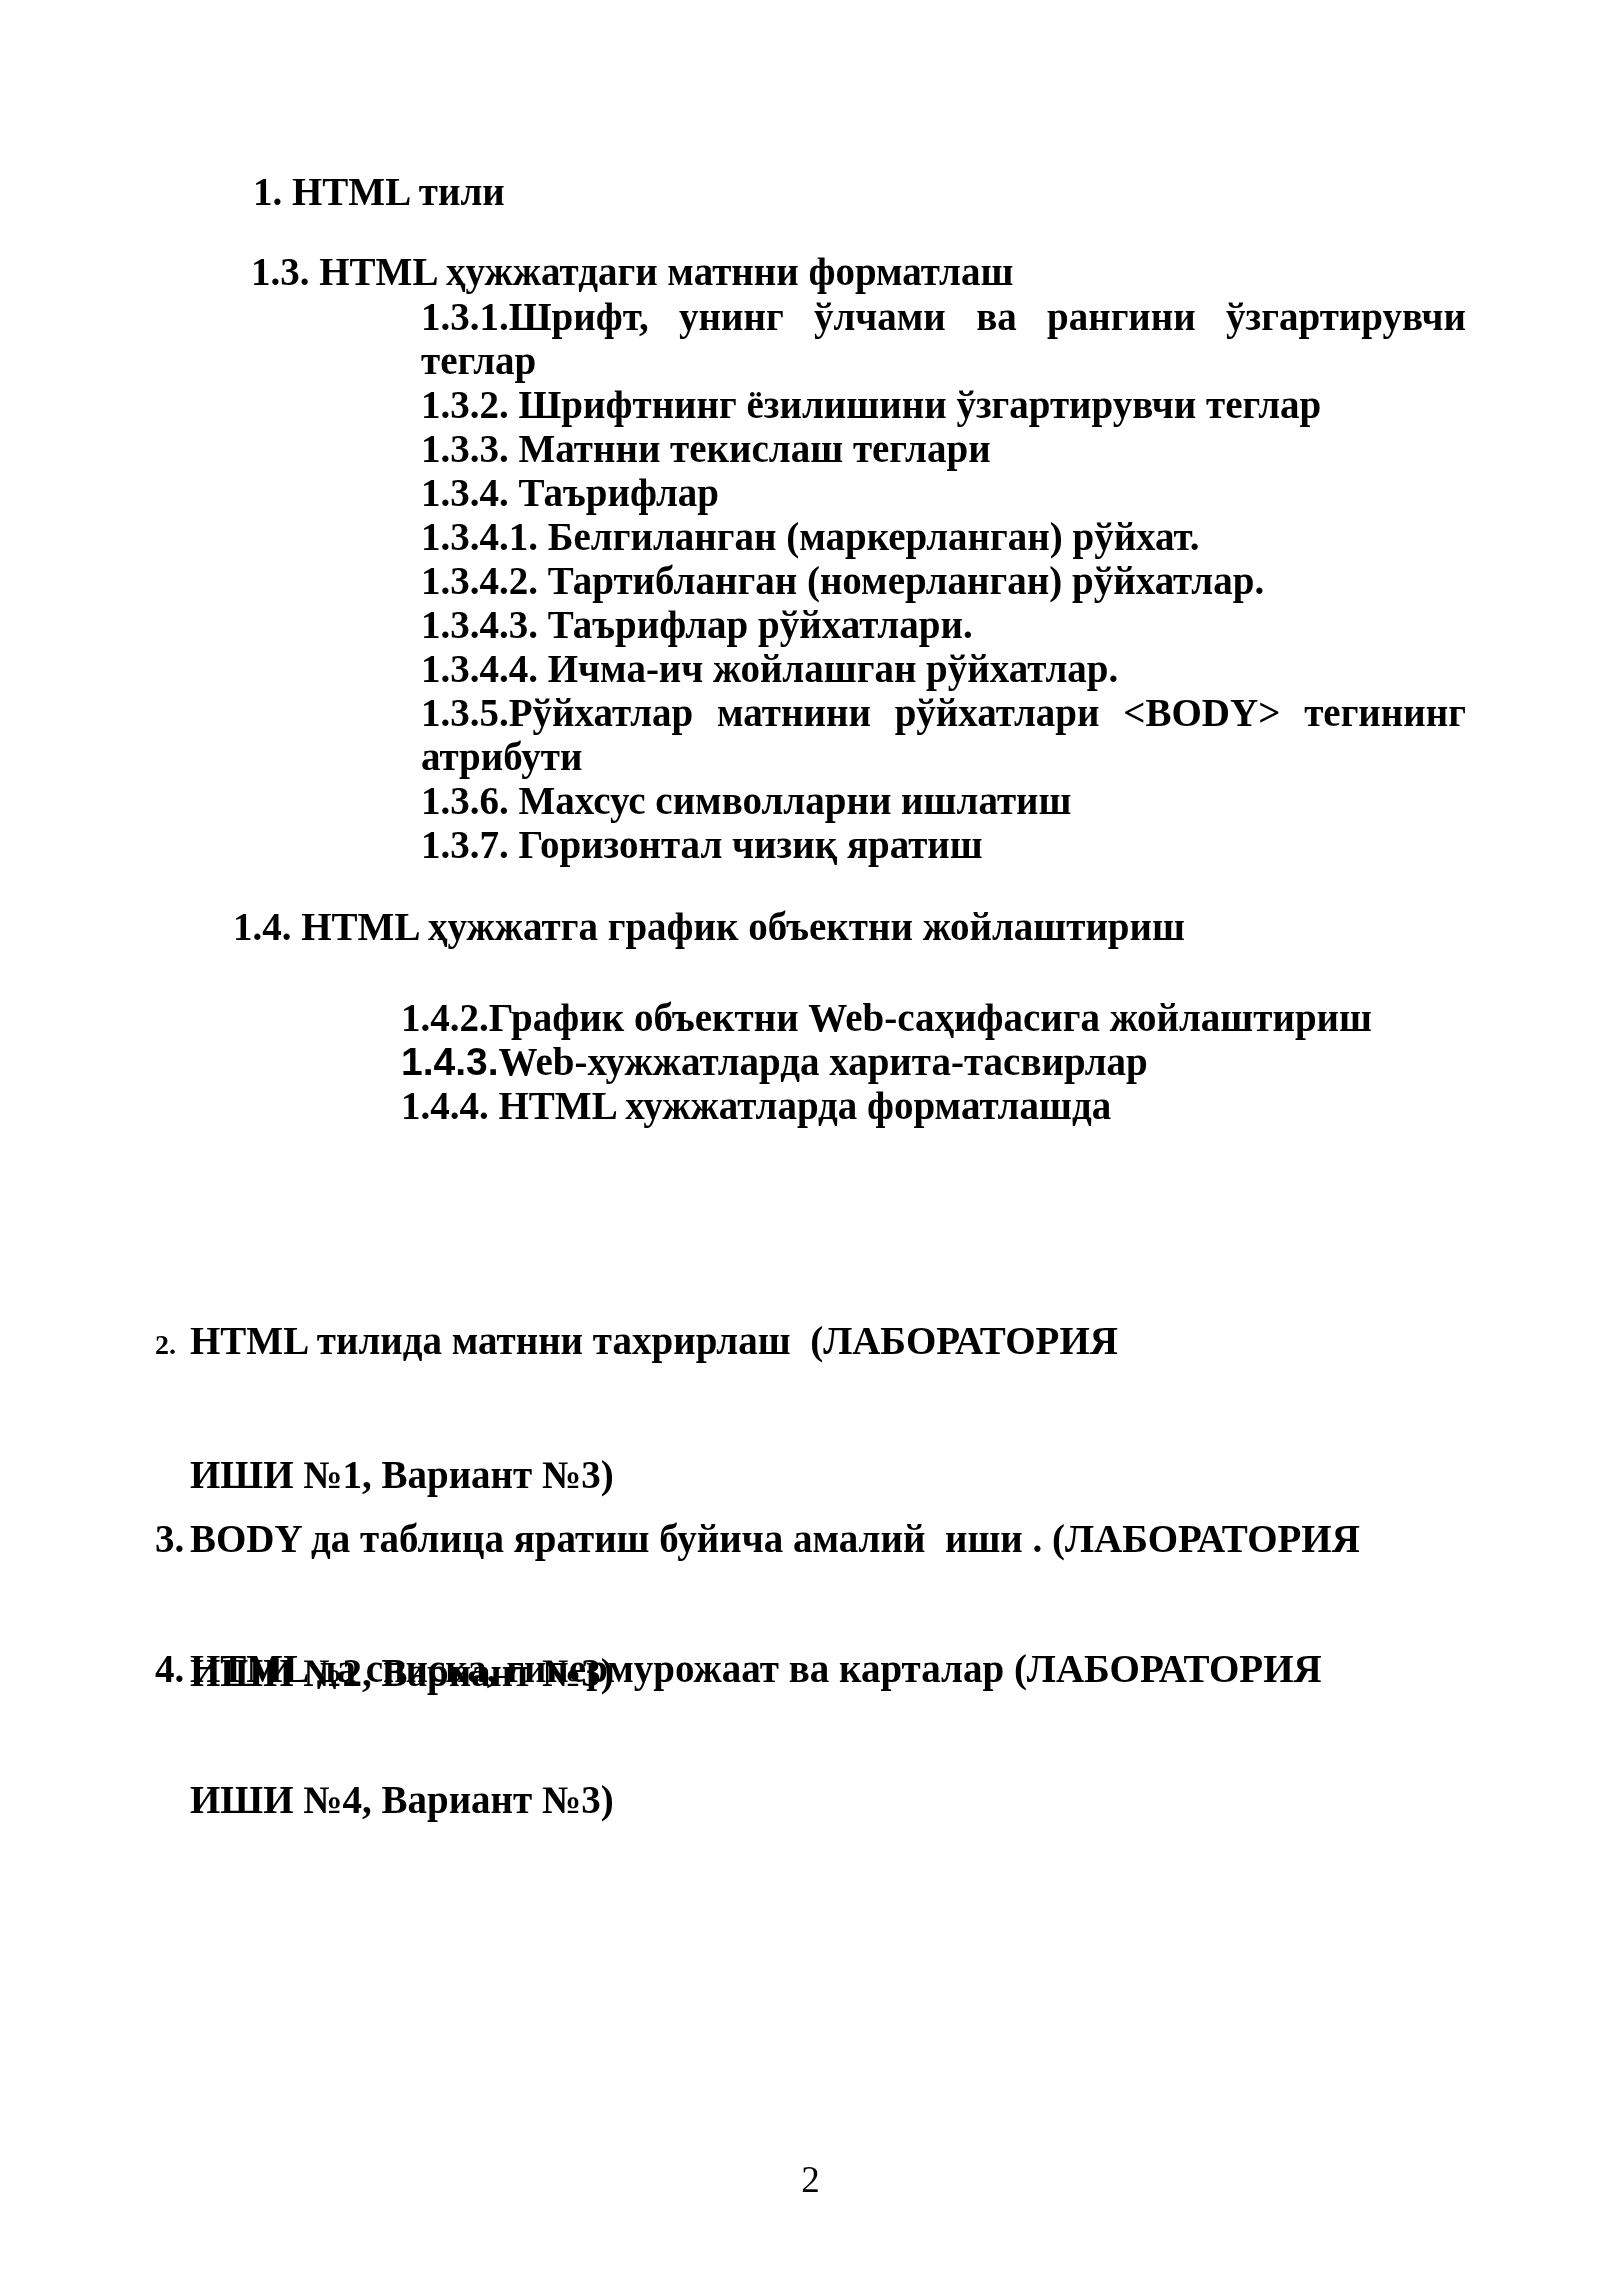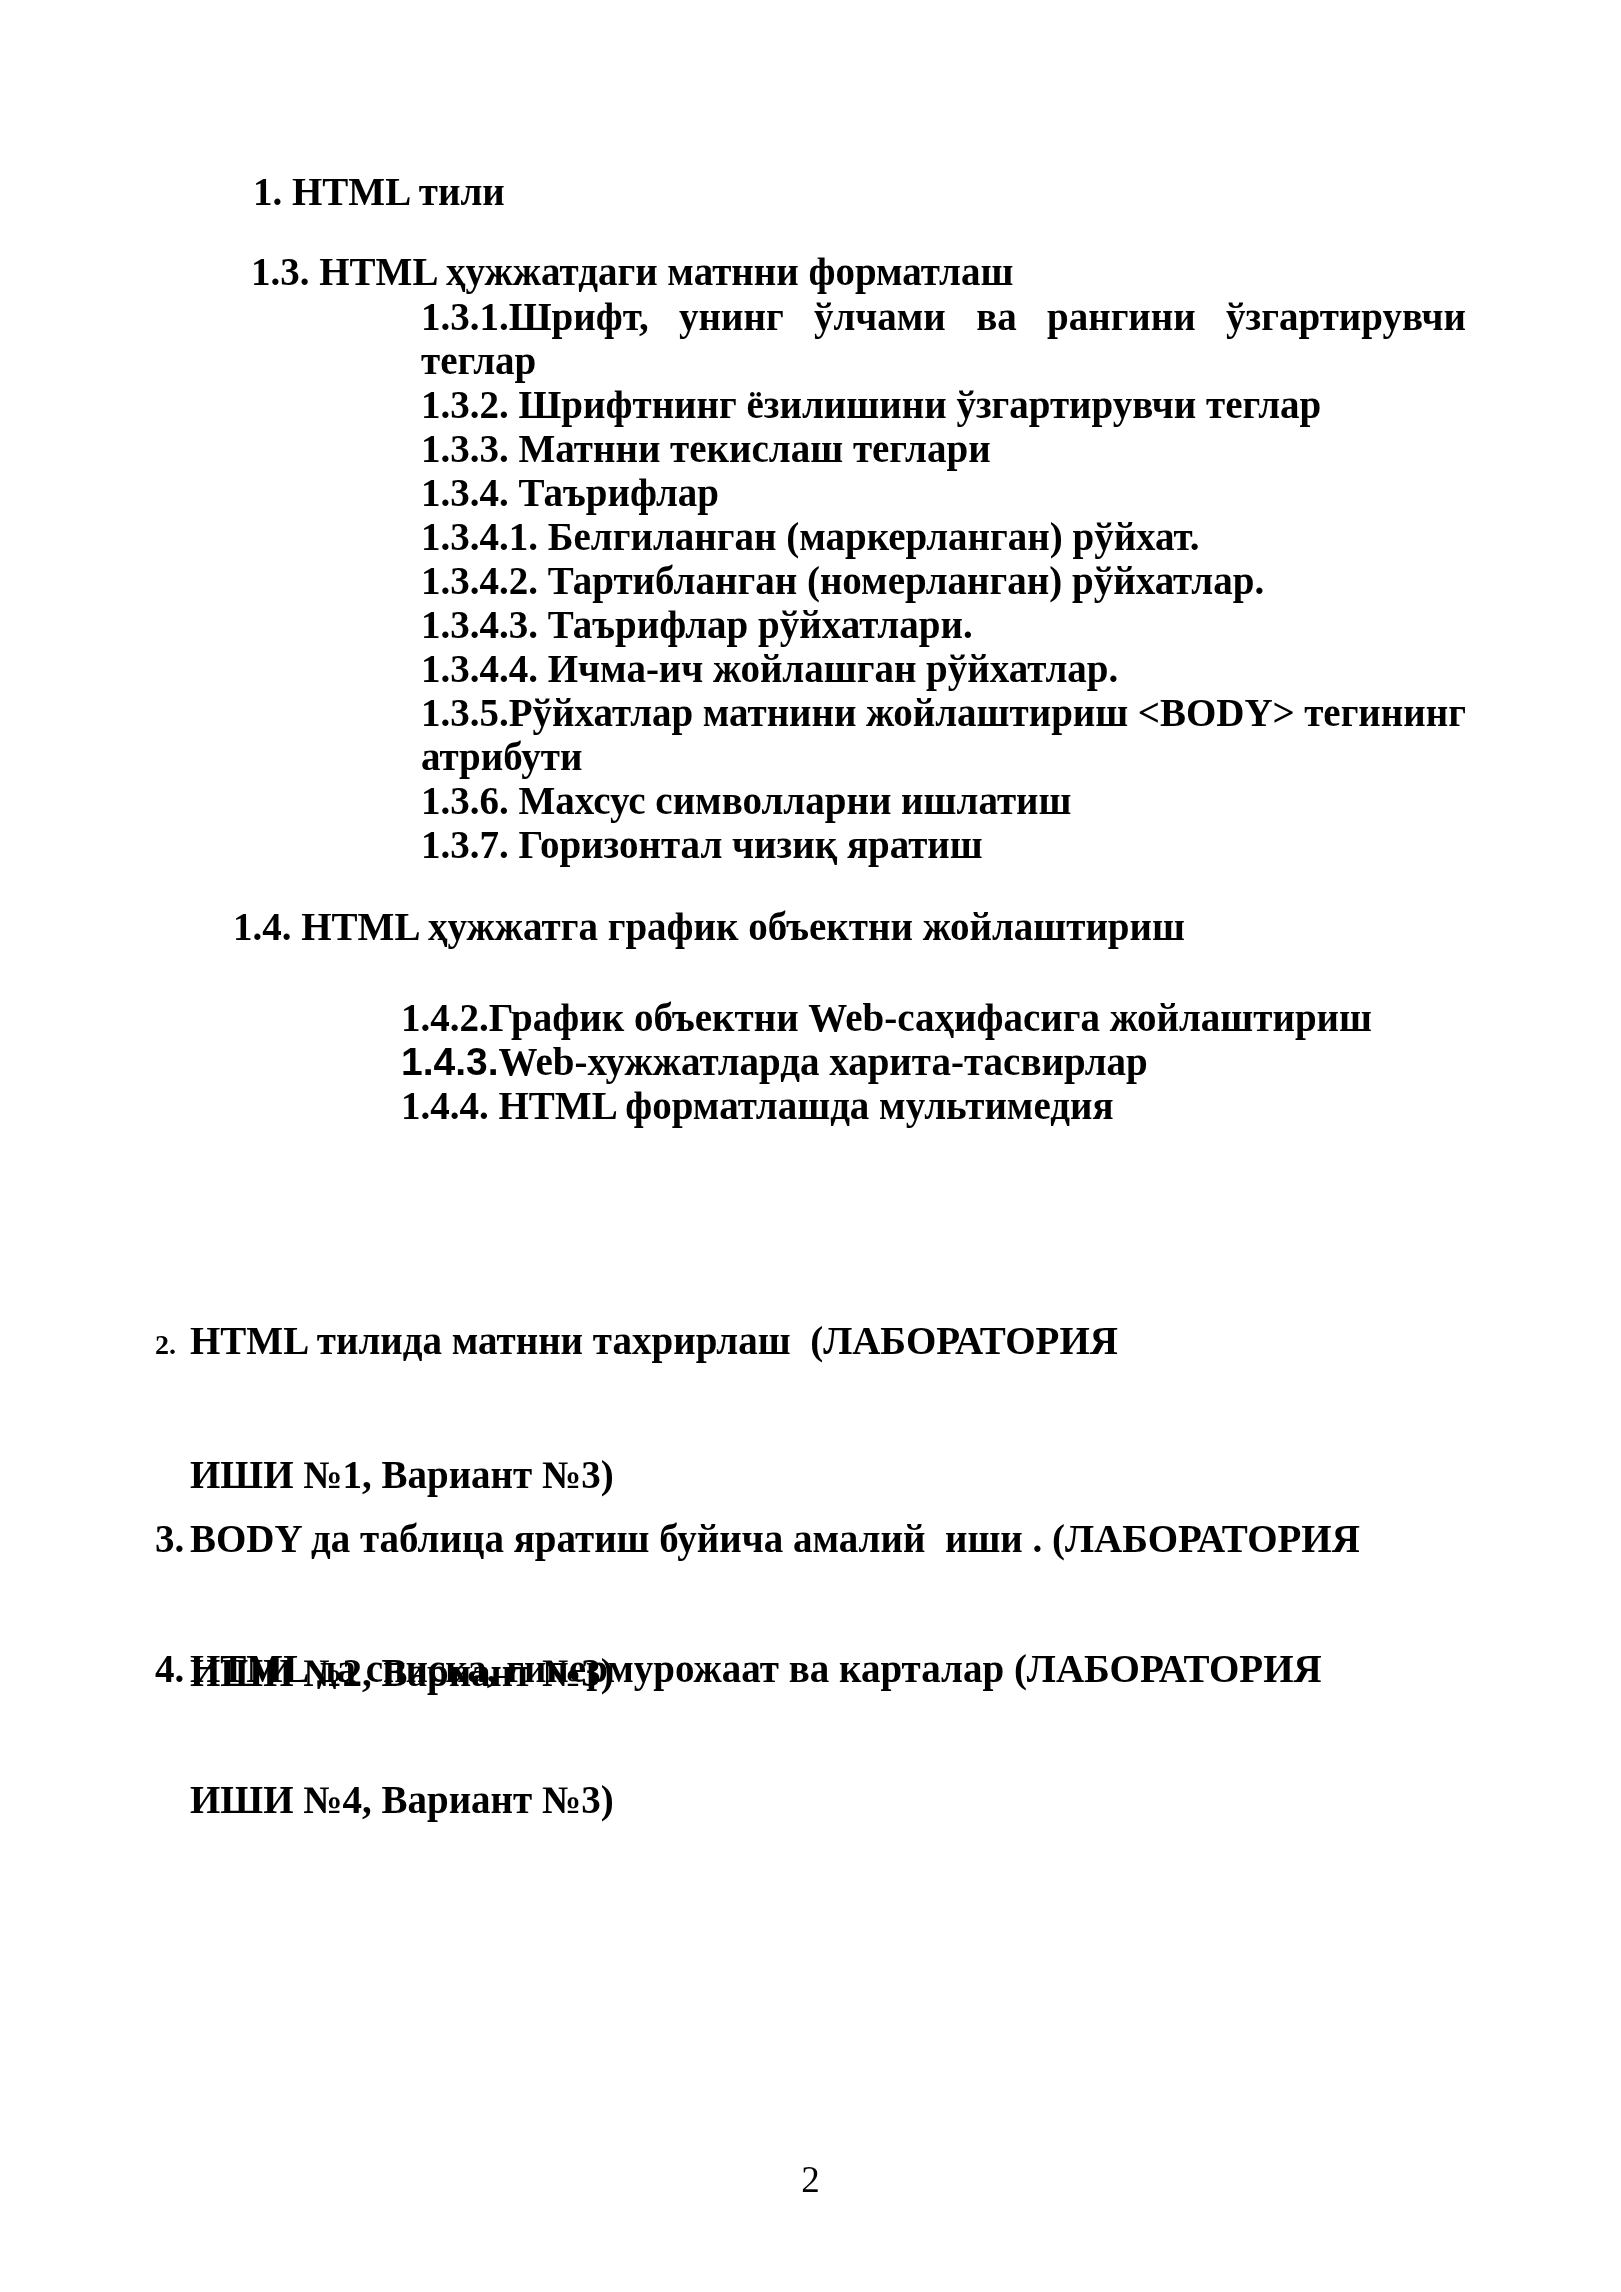--- a/index.html
+++ b/index.html
@@ -74,35 +74,35 @@
   <div class="line">1.3.2. Шрифтнинг ёзилишини ўзгартирувчи теглар</div>
   <div class="line">1.3.3. Матнни текислаш теглари</div>
   <div class="line">1.3.4. Таърифлар</div>
   <div class="line">1.3.4.1. Белгиланган (маркерланган) рўйхат.</div>
   <div class="line">1.3.4.2. Тартибланган (номерланган) рўйхатлар.</div>
   <div class="line">1.3.4.3. Таърифлар рўйхатлари.</div>
   <div class="line">1.3.4.4. Ичма-ич жойлашган рўйхатлар.</div>
   <div class="line justify">
       <span>1.3.5.Рўйхатлар</span>
       <span>матнини</span>
-      <span>жойлаштириш</span>
+      <span>рўйхатлари</span>
       <span>&lt;BODY&gt;</span>
       <span>тегининг</span>
     </div>
   <div class="line">атрибути</div>
   <div class="line">1.3.6. Махсус символларни ишлатиш</div>
   <div class="line">1.3.7. Горизонтал чизиқ яратиш</div>
 </div>
 
 <div class="abs block-title" style="left:233px; top:905px;">1.4. HTML ҳужжатга график объектни жойлаштириш</div>
 
 <div class="abs sub14">
   <div class="line"><span class="sans-num"></span><span>1.4.2.График объектни Web-саҳифасига жойлаштириш</span></div>
   <div class="line"><span class="sans-num">1.4.3.</span><span>Web-хужжатларда харита-тасвирлар</span></div>
-  <div class="line"><span class="sans-num"></span><span>1.4.4. HTML форматлашда мультимедия</span></div>
+  <div class="line"><span class="sans-num"></span><span>1.4.4. HTML хужжатларда форматлашда</span></div>
 </div>
 
 <div class="abs lab-item" style="left:155px; top:1229px;">
   <div class="l1"><span class="num num-small">2.</span><span>HTML тилида матнни тахрирлаш  (ЛАБОРАТОРИЯ</span></div>
   <div class="l2">ИШИ №1, Вариант №3)</div>
 </div>
 
 <div class="abs lab-item" style="left:155px; top:1427px;">
   <div class="l1"><span class="num">3.</span><span>BODY да таблица яратиш буйича амалий  иши . (ЛАБОРАТОРИЯ</span></div>
   <div class="l2">ИШИ №2, Вариант №3)</div>

